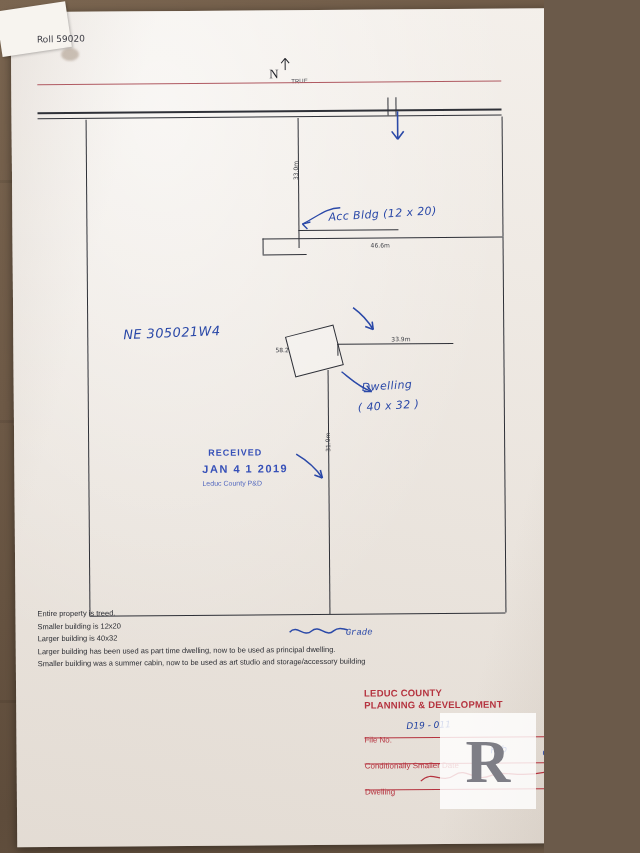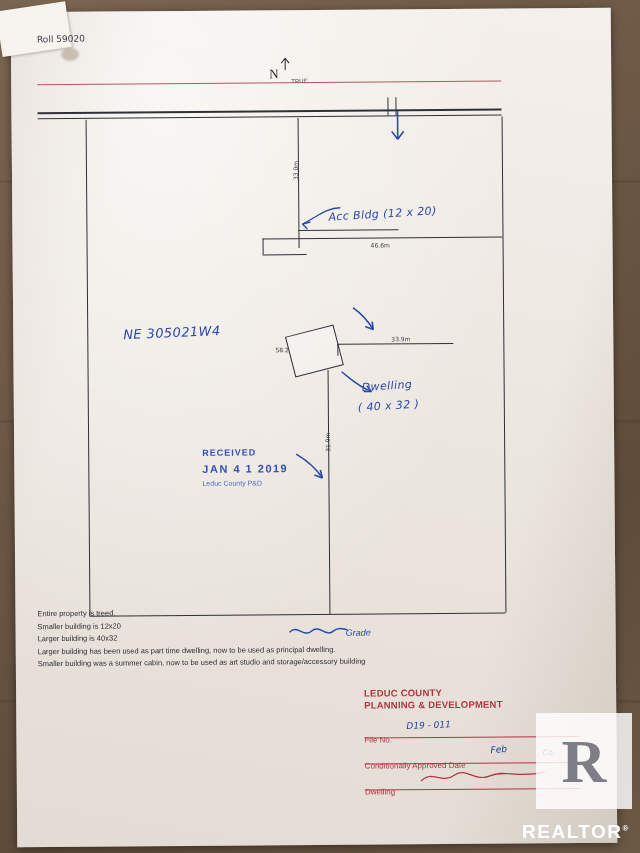--- a/index.html
+++ b/index.html
@@ -9,21 +9,21 @@
   }
   body {
     width: 640px;
     height: 853px;
     overflow: hidden;
     font-family: "Liberation Sans", sans-serif;
   }
 
   #page {
     position: relative;
-    width: 640px;
+    width: 544px;
     height: 853px;
     background: linear-gradient(150deg, #7a6550 0%, #6d5946 35%, #5e4c3b 70%, #6b5845 100%);
     overflow: hidden;
   }
 
   
   .wood-band {
     position: absolute;
     left: 0;
     width: 100%;
@@ -146,21 +146,21 @@
 
   
   .stamp {
     position: absolute;
     left: 170px;
     top: 395px;
     color: #3650b8;
     font-family: "Liberation Sans", sans-serif;
     text-align: left;
   }
-  .stamp .l1 { font-size: 9px; font-weight: bold; letter-spacing: 1px; }
+  .stamp .l1 { font-size: 9px; font-weight: bold; letter-spacing: 1px; margin-left: 6px; }
   .stamp .l2 { font-size: 11px; font-weight: bold; letter-spacing: 1.5px; margin-top: 5px; }
   .stamp .l3 { font-size: 7px; margin-top: 5px; opacity: 0.85; }
 
   
   .notes {
     position: absolute;
     left: 22px;
     top: 596px;
     width: 470px;
     font-size: 7.5px;
@@ -168,21 +168,21 @@
     color: #2b2d33;
     font-family: "Liberation Sans", sans-serif;
   }
 
   .grade-label {
     position: absolute;
     left: 330px;
     top: 618px;
     font-size: 9px;
     color: #2b49a8;
-    font-family: Liberation Sans, sans-serif;
+    font-family: Liberation Mono, monospace;
     font-style: italic;
   }
 
   
   .approval {
     position: absolute;
     left: 348px;
     top: 678px;
     width: 215px;
     color: #b5333f;
@@ -356,38 +356,35 @@
         <div class="title">LEDUC COUNTY</div>
         <div class="title">PLANNING &amp; DEVELOPMENT</div>
 
         <div class="row">
           <span class="lbl">File No.</span>
           <span class="fill" style="left:42px; top:-3px; transform:rotate(-2deg);">D19 - 011</span>
           <span class="rule"></span>
         </div>
 
         <div class="row">
-          <span class="lbl">Conditionally Approved Date</span>
+          <span class="lbl">Conditionally Smaller Date</span>
           <span class="fill" style="left:126px; top:-4px; transform:rotate(-4deg);">Feb</span>
           <span class="fill" style="left:178px; top:0px; transform:rotate(-3deg); font-size:8px;">Co.</span>
           <span class="rule"></span>
         </div>
 
         <div class="row">
           <span class="lbl">Dwelling</span>
           <svg style="position:absolute;left:54px;top:-8px;" width="130" height="20">
             <path d="M2 14 C14 2, 22 18, 36 8 C48 0, 56 16, 72 9 C86 3, 98 12, 126 6" stroke="#b5333f" stroke-width="1.2" fill="none"></path>
           </svg>
           <span class="rule"></span>
         </div>
       </div>
 
     </div>
   </div>
 
   <div class="realtor-mark">
     <span class="r">R</span>
   </div>
-  <div class="realtor-word">
-    <span>REALTOR</span><sup>®</sup>
-  </div>
 
 </div>
 
 </body></html>

